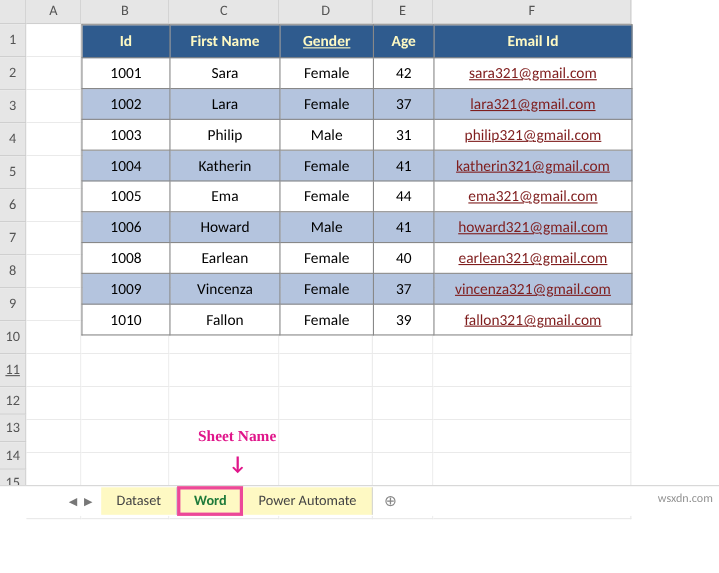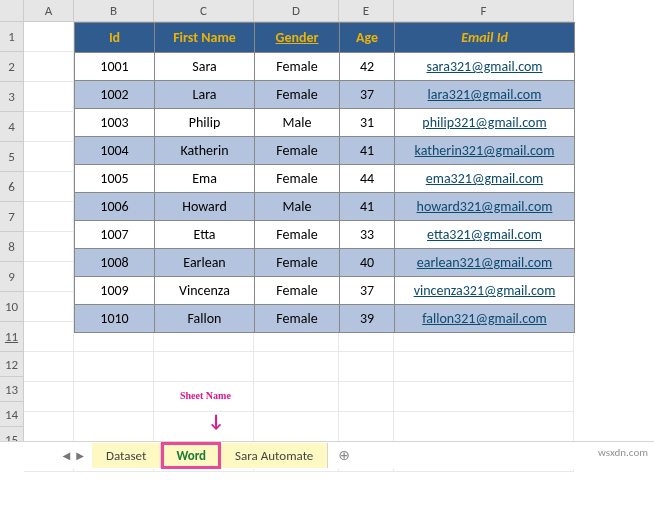--- a/index.html
+++ b/index.html
@@ -69,49 +69,49 @@
       background: #fff;
     }
     .data-table {
       position: absolute;
       top: 22px;
       left: 50px;
       border-collapse: collapse;
     }
     .data-table th {
       background: #2f5b8e;
-      color: #eab308;
+      color: #fef9c3;
       font-weight: bold;
       padding: 6px 4px;
       border: 1px solid #888;
       text-align: center;
       height: 30px;
     }
     .data-table td {
       border: 1px solid #888;
       text-align: center;
       padding: 5px 6px;
       height: 22px;
       font-size: 14px;
     }
     .data-table tbody tr:nth-child(even) td { background: #b4c4de; }
     .data-table tbody tr:nth-child(odd) td { background: #fff; }
-    .email-link { color: #0c4a6e; text-decoration: underline; }
+    .email-link { color: #7f1d1d; text-decoration: underline; }
     .col-id { width: 80px; }
     .col-fn { width: 100px; }
     .col-g { width: 85px; text-decoration: underline; }
     .col-age { width: 55px; margin-top: 14px; }
-    .col-em { width: 180px; font-style: italic; }
+    .col-em { width: 180px; }
     .annotation {
       position: absolute;
       top: 390px;
       left: 180px;
       color: #e0168a;
       font-family: 'Segoe Script', 'Comic Sans MS', cursive;
-      font-size: 10px;
+      font-size: 14px;
       font-weight: bold;
     }
     .arrow {
       position: absolute;
       top: 410px;
       left: 208px;
       color: #e0168a;
       font-size: 18px;
       font-weight: bold;
     }
@@ -334,27 +334,20 @@
             <td><a class="email-link" href="#">ema321@gmail.com</a></td>
           </tr>
           <tr>
             <td>1006</td>
             <td>Howard</td>
             <td>Male</td>
             <td>41</td>
             <td><a class="email-link" href="#">howard321@gmail.com</a></td>
           </tr>
           <tr>
-            <td>1007</td>
-            <td>Etta</td>
-            <td>Female</td>
-            <td>33</td>
-            <td><a class="email-link" href="#">etta321@gmail.com</a></td>
-          </tr>
-          <tr>
             <td>1008</td>
             <td>Earlean</td>
             <td>Female</td>
             <td>40</td>
             <td><a class="email-link" href="#">earlean321@gmail.com</a></td>
           </tr>
           <tr>
             <td>1009</td>
             <td>Vincenza</td>
             <td>Female</td>
@@ -376,17 +369,17 @@
 <div class="annotation">Sheet Name</div>
 <div class="arrow">↓</div>
 
 <div class="tabstrip">
   <div class="tab-nav">
     <span>◀</span>
     <span>▶</span>
   </div>
   <div class="tab">Dataset</div>
   <div class="tab active">Word</div>
-  <div class="tab">Sara Automate</div>
+  <div class="tab">Power Automate</div>
   <div class="tab-add">⊕</div>
 </div>
 
 <div class="watermark">wsxdn.com</div>
 
 </body></html>

